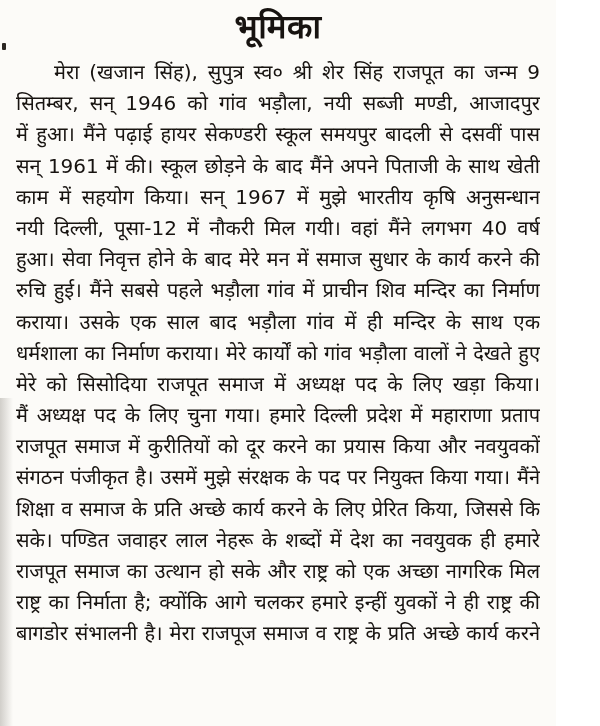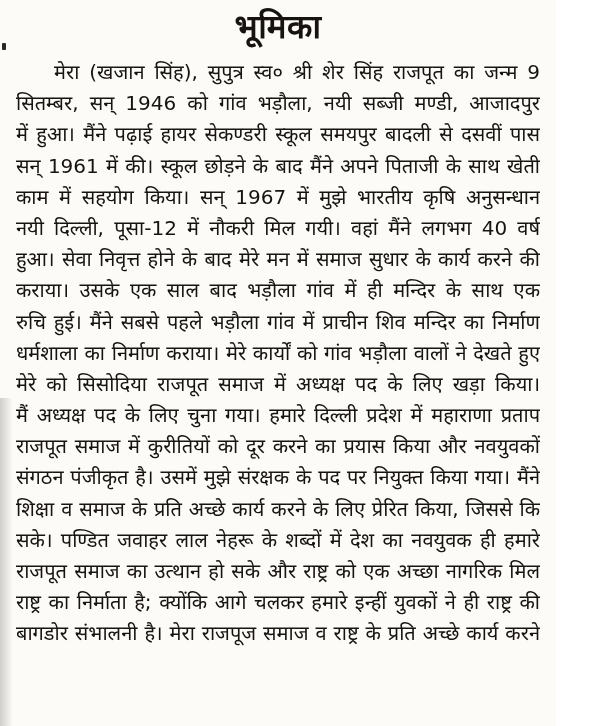--- a/index.html
+++ b/index.html
@@ -95,22 +95,22 @@
   <h1 class="doc-title">भूमिका</h1>
 
   <div class="para">
     <div class="line first">मेरा (खजान सिंह), सुपुत्र स्व० श्री शेर सिंह राजपूत का जन्म 9</div>
     <div class="line">सितम्बर, सन् 1946 को गांव भड़ौला, नयी सब्जी मण्डी, आजादपुर दिल्ली</div>
     <div class="line">में हुआ। मैंने पढ़ाई हायर सेकण्डरी स्कूल समयपुर बादली से दसवीं पास</div>
     <div class="line">सन् 1961 में की। स्कूल छोड़ने के बाद मैंने अपने पिताजी के साथ खेती के</div>
     <div class="line">काम में सहयोग किया। सन् 1967 में मुझे भारतीय कृषि अनुसन्धान संस्थान,</div>
     <div class="line">नयी दिल्ली, पूसा-12 में नौकरी मिल गयी। वहां मैंने लगभग 40 वर्ष नौकरी</div>
     <div class="line">हुआ। सेवा निवृत्त होने के बाद मेरे मन में समाज सुधार के कार्य करने की</div>
+    <div class="line">रुचि हुई। मैंने सबसे पहले भड़ौला गांव में प्राचीन शिव मन्दिर का निर्माण</div>
     <div class="line">कराया। उसके एक साल बाद भड़ौला गांव में ही मन्दिर के साथ एक</div>
-    <div class="line">रुचि हुई। मैंने सबसे पहले भड़ौला गांव में प्राचीन शिव मन्दिर का निर्माण</div>
     <div class="line">धर्मशाला का निर्माण कराया। मेरे कार्यों को गांव भड़ौला वालों ने देखते हुए</div>
     <div class="line">मेरे को सिसोदिया राजपूत समाज में अध्यक्ष पद के लिए खड़ा किया। उसमें</div>
     <div class="line">मैं अध्यक्ष पद के लिए चुना गया। हमारे दिल्ली प्रदेश में महाराणा प्रताप युवा</div>
     <div class="line">राजपूत समाज में कुरीतियों को दूर करने का प्रयास किया और नवयुवकों को</div>
     <div class="line">संगठन पंजीकृत है। उसमें मुझे संरक्षक के पद पर नियुक्त किया गया। मैंने</div>
     <div class="line">शिक्षा व समाज के प्रति अच्छे कार्य करने के लिए प्रेरित किया, जिससे कि</div>
     <div class="line">सके। पण्डित जवाहर लाल नेहरू के शब्दों में देश का नवयुवक ही हमारे</div>
     <div class="line">राजपूत समाज का उत्थान हो सके और राष्ट्र को एक अच्छा नागरिक मिल</div>
     <div class="line">राष्ट्र का निर्माता है; क्योंकि आगे चलकर हमारे इन्हीं युवकों ने ही राष्ट्र की</div>
     <div class="line">बागडोर संभालनी है। मेरा राजपूज समाज व राष्ट्र के प्रति अच्छे कार्य करने</div>

